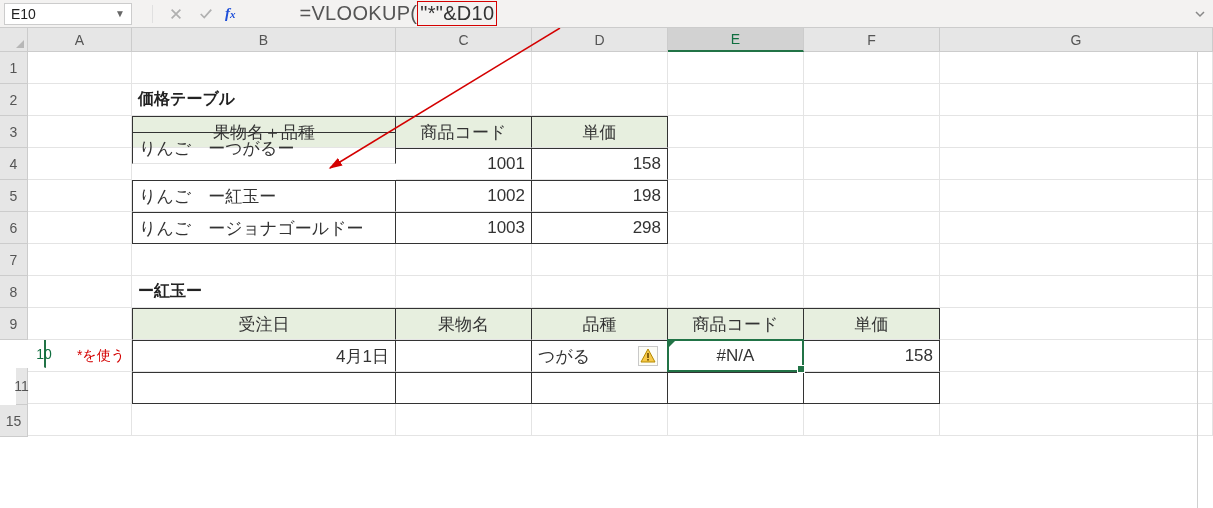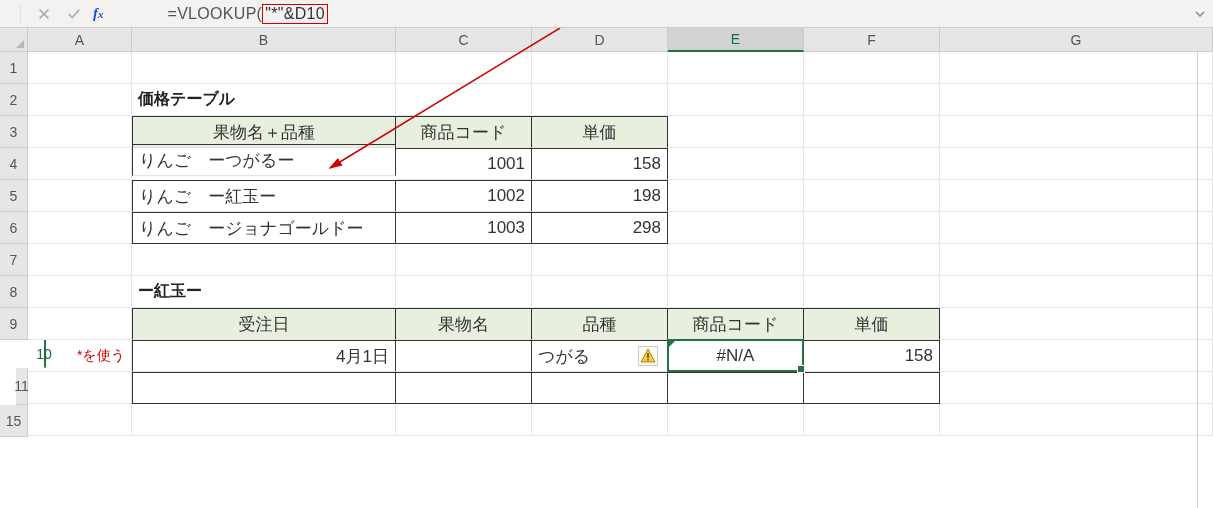--- a/index.html
+++ b/index.html
@@ -40,21 +40,21 @@
   }
   .fb-btn svg { width: 14px; height: 14px; }
   .fx-icon { font-style: italic; font-family: "Times New Roman", serif; color: #1d4ed8; margin: 0 20px 0 2px; font-size: 15px; font-weight: bold;}
   .formula-wrap {
     position: relative;
     flex: 1;
     height: 22px;
     display: flex;
     align-items: center;
     padding-left: 40px;
-    font-size: 16px;
+    font-size: 20px;
     color: #555;
     letter-spacing: .3px;
   }
   .formula-wrap .seg { white-space: pre; }
   .formula-wrap .hl {
     border: 1.5px solid #d40000;
     padding: 0 2px;
     font-weight: 500;
     color: #333;
   }
@@ -168,20 +168,24 @@
     right:0; top:0; bottom:0;
     width:16px;
     border-left:1px solid #d0d0d0;
   }
   .gridwrap{position:relative;}
 </style>
 </head>
 <body>
 
 <div class="fbar">
+  <div class="namebox">
+    <span>E10</span>
+    <span class="dd">▼</span>
+  </div>
   <div class="sep"></div>
   <div class="fb-btn">
     <svg viewBox="0 0 16 16">
         <path d="M3 3 L13 13 M13 3 L3 13" stroke="currentColor" stroke-width="2" fill="none"></path>
       </svg>
   </div>
   <div class="fb-btn">
     <svg viewBox="0 0 16 16">
         <path d="M2 8 L6 12 L14 3" stroke="currentColor" stroke-width="2" fill="none"></path>
       </svg>
@@ -239,21 +243,21 @@
       <div class="cell" style="left: 776px; top: 32px; width: 136px; height: 32px;"></div>
       <div class="cell" style="left: 912px; top: 32px; width: 273px; height: 32px;"></div>
       <div class="cell" style="left: 0px; top: 64px; width: 104px; height: 32px;"></div>
       <div class="cell hcell center bt bl br" style="left: 104px; top: 64px; width: 264px; height: 32px;">果物名＋品種</div>
       <div class="cell hcell center bt br" style="left: 368px; top: 64px; width: 136px; height: 32px;">商品コード</div>
       <div class="cell hcell center bt br" style="left: 504px; top: 64px; width: 136px; height: 32px;">単価</div>
       <div class="cell" style="left: 640px; top: 64px; width: 136px; height: 32px;"></div>
       <div class="cell" style="left: 776px; top: 64px; width: 136px; height: 32px;"></div>
       <div class="cell" style="left: 912px; top: 64px; width: 273px; height: 32px;"></div>
       <div class="cell" style="left: 0px; top: 96px; width: 104px; height: 32px;"></div>
-      <div class="cell bt bl br" style="left: 104px; top: 92px; width: 264px; height: 32px;">りんご　ーつがるー</div>
+      <div class="cell bt bl br" style="left: 104px; top: 80px; width: 264px; height: 32px;">りんご　ーつがるー</div>
       <div class="cell right bt br" style="left: 368px; top: 96px; width: 136px; height: 32px;">1001</div>
       <div class="cell right bt br" style="left: 504px; top: 96px; width: 136px; height: 32px;">158</div>
       <div class="cell" style="left: 640px; top: 96px; width: 136px; height: 32px;"></div>
       <div class="cell" style="left: 776px; top: 96px; width: 136px; height: 32px;"></div>
       <div class="cell" style="left: 912px; top: 96px; width: 273px; height: 32px;"></div>
       <div class="cell" style="left: 0px; top: 128px; width: 104px; height: 32px;"></div>
       <div class="cell bt bl br" style="left: 104px; top: 128px; width: 264px; height: 32px;">りんご　ー紅玉ー</div>
       <div class="cell right bt br" style="left: 368px; top: 128px; width: 136px; height: 32px;">1002</div>
       <div class="cell right bt br" style="left: 504px; top: 128px; width: 136px; height: 32px;">198</div>
       <div class="cell" style="left: 640px; top: 128px; width: 136px; height: 32px;"></div>

